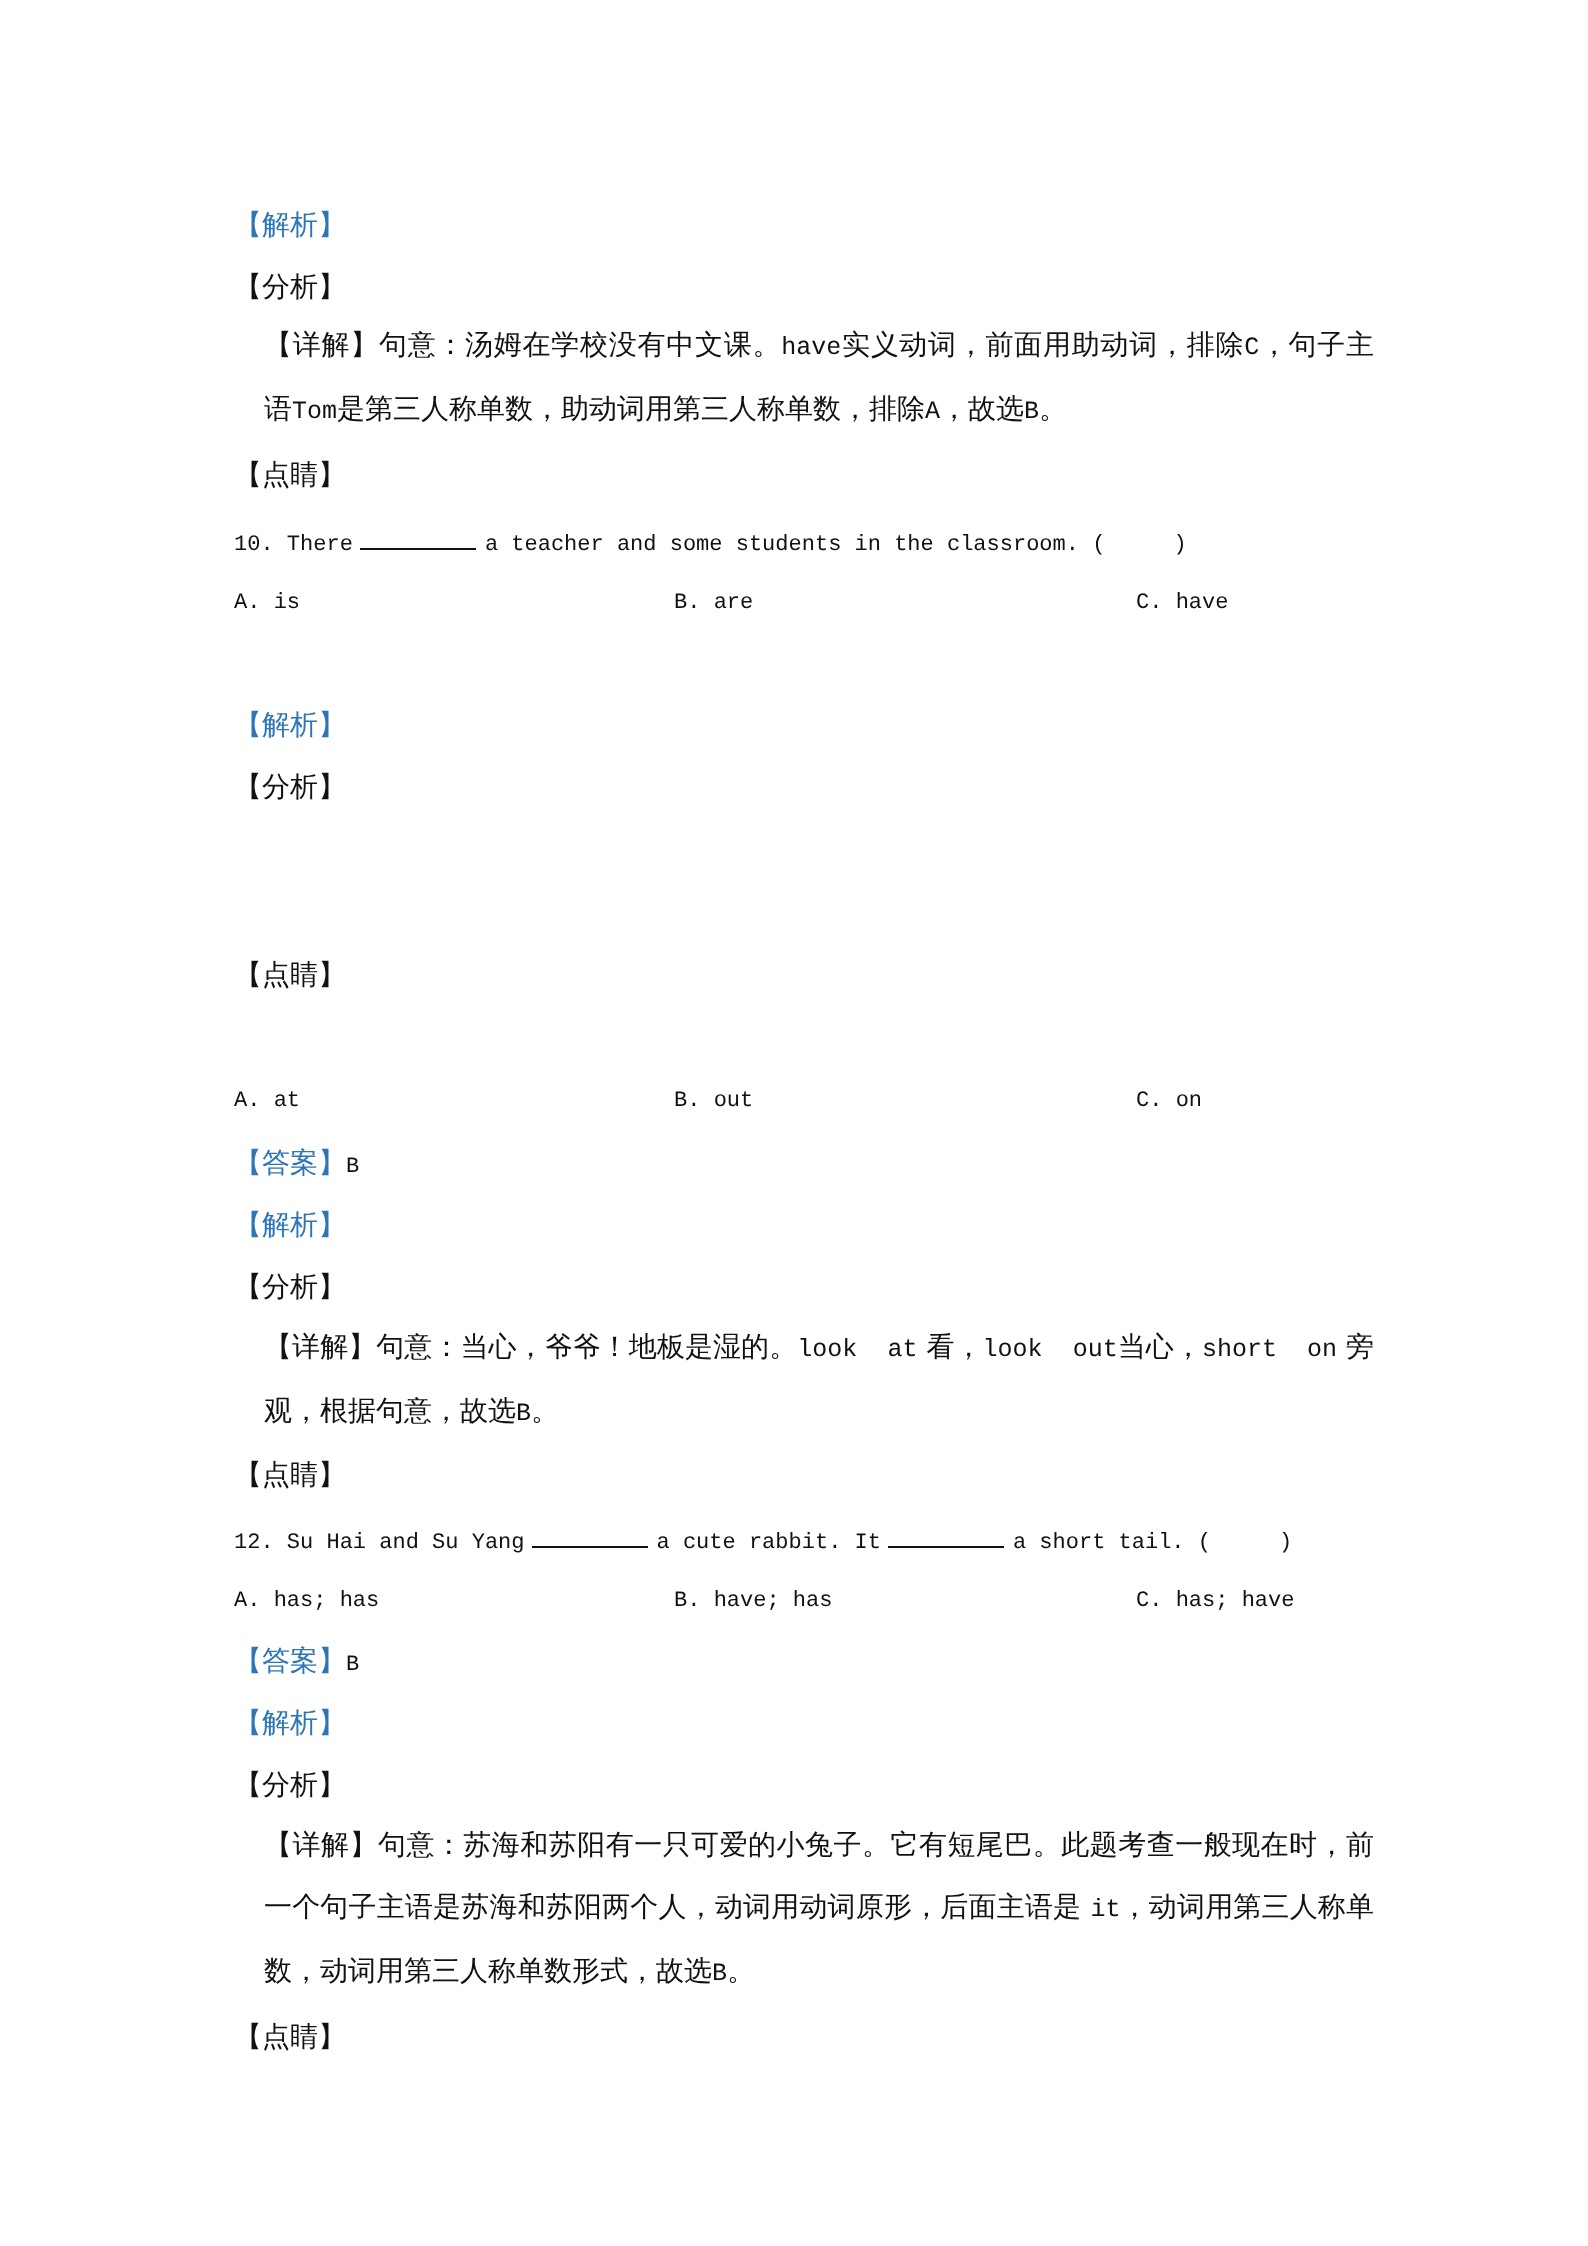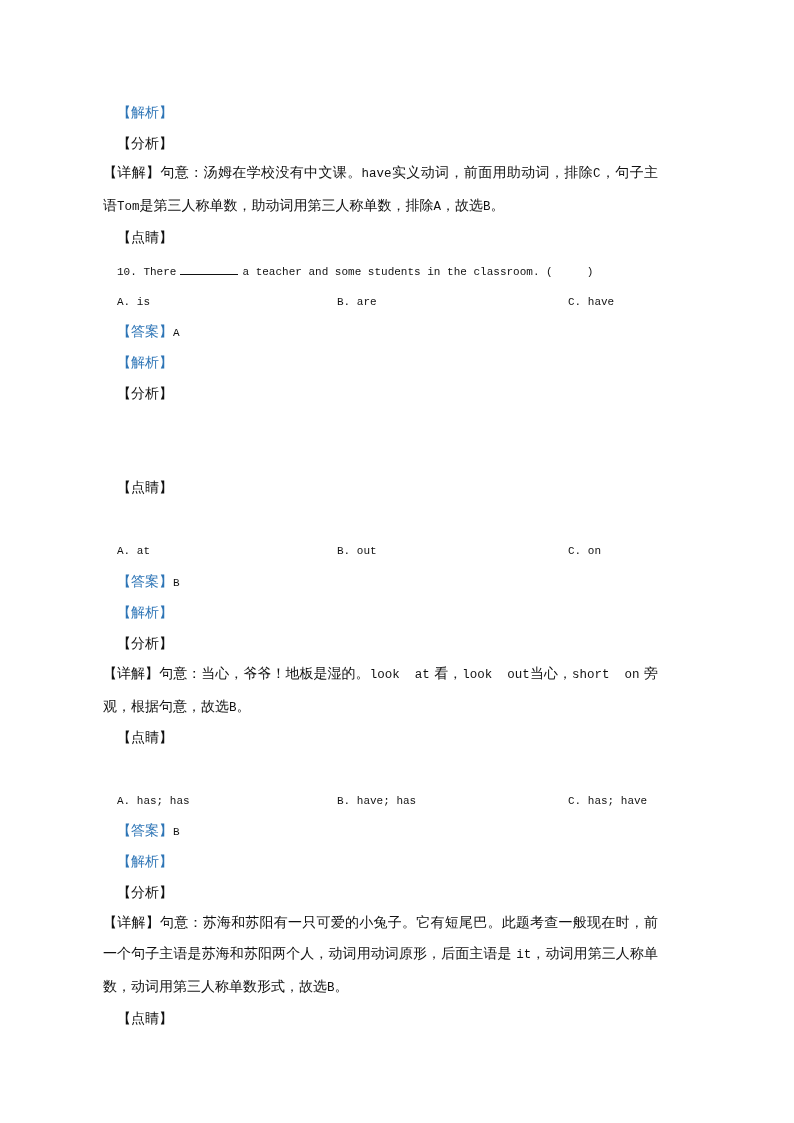--- a/index.html
+++ b/index.html
@@ -53,21 +53,21 @@
       width: 34px;
     }
     .opt {
       position: absolute;
     }
     .opt.a { left: 0; }
     .opt.b { left: 220px; }
     .opt.c { left: 451px; }
     .para {
       position: absolute;
-      left: 103px;
+      left: 132px;
       width: 555px;
       font-family: "DejaVu Sans", "Liberation Sans", sans-serif;
       font-size: 14px;
       line-height: 31px;
       color: #111111;
       text-align: justify;
     }
     .para .mono { font-size: 12.5px; }
   </style>
 </head>
@@ -91,23 +91,20 @@
   <div class="line mono" style="top:262px">
     <span>10.</span>
     <span>There</span><span class="blank"></span><span>a teacher and some students in the classroom.</span>
     <span>(</span><span class="paren-gap"></span><span>)</span>
   </div>
   <div class="line mono" style="top:293px">
     <span class="opt a"><span>A.</span> <span>is</span></span>
     <span class="opt b"><span>B.</span> <span>are</span></span>
     <span class="opt c"><span>C.</span> <span>have</span></span>
   </div>
-  <div class="line" style="top:322px">
-    <span class="tag blue">【答案】</span><span class="mono">A</span>
-  </div>
   <div class="line" style="top:353px">
     <span class="tag blue">【解析】</span>
   </div>
   <div class="line" style="top:384px">
     <span class="tag black">【分析】</span>
   </div>
   <div class="line" style="top:478px">
     <span class="tag black">【点睛】</span>
   </div>
 
@@ -125,20 +122,25 @@
   <div class="line" style="top:634px">
     <span class="tag black">【分析】</span>
   </div>
   <div class="para" style="top:658px">
     <span class="tag black">【详解】</span><span>句意：当心，爷爷！地板是湿的。</span><span class="mono" style="white-space:pre">look  at</span> <span>看，</span><span class="mono" style="white-space:pre">look  out</span><span>当心，</span><span class="mono" style="white-space:pre">short  on</span> <span>旁观，根据句意，故选</span><span class="mono">B</span><span>。</span>
   </div>
   <div class="line" style="top:728px">
     <span class="tag black">【点睛】</span>
   </div>
 
+  <div class="line mono" style="top:761px">
+    <span>12.</span>
+    <span>Su Hai and Su Yang</span><span class="blank"></span><span>a cute rabbit. It</span><span class="blank"></span><span>a short tail.</span>
+    <span>(</span><span class="paren-gap"></span><span>)</span>
+  </div>
   <div class="line mono" style="top:792px">
     <span class="opt a"><span>A.</span> <span>has; has</span></span>
     <span class="opt b"><span>B.</span> <span>have; has</span></span>
     <span class="opt c"><span>C.</span> <span>has; have</span></span>
   </div>
   <div class="line" style="top:821px">
     <span class="tag blue">【答案】</span><span class="mono">B</span>
   </div>
   <div class="line" style="top:852px">
     <span class="tag blue">【解析】</span>

